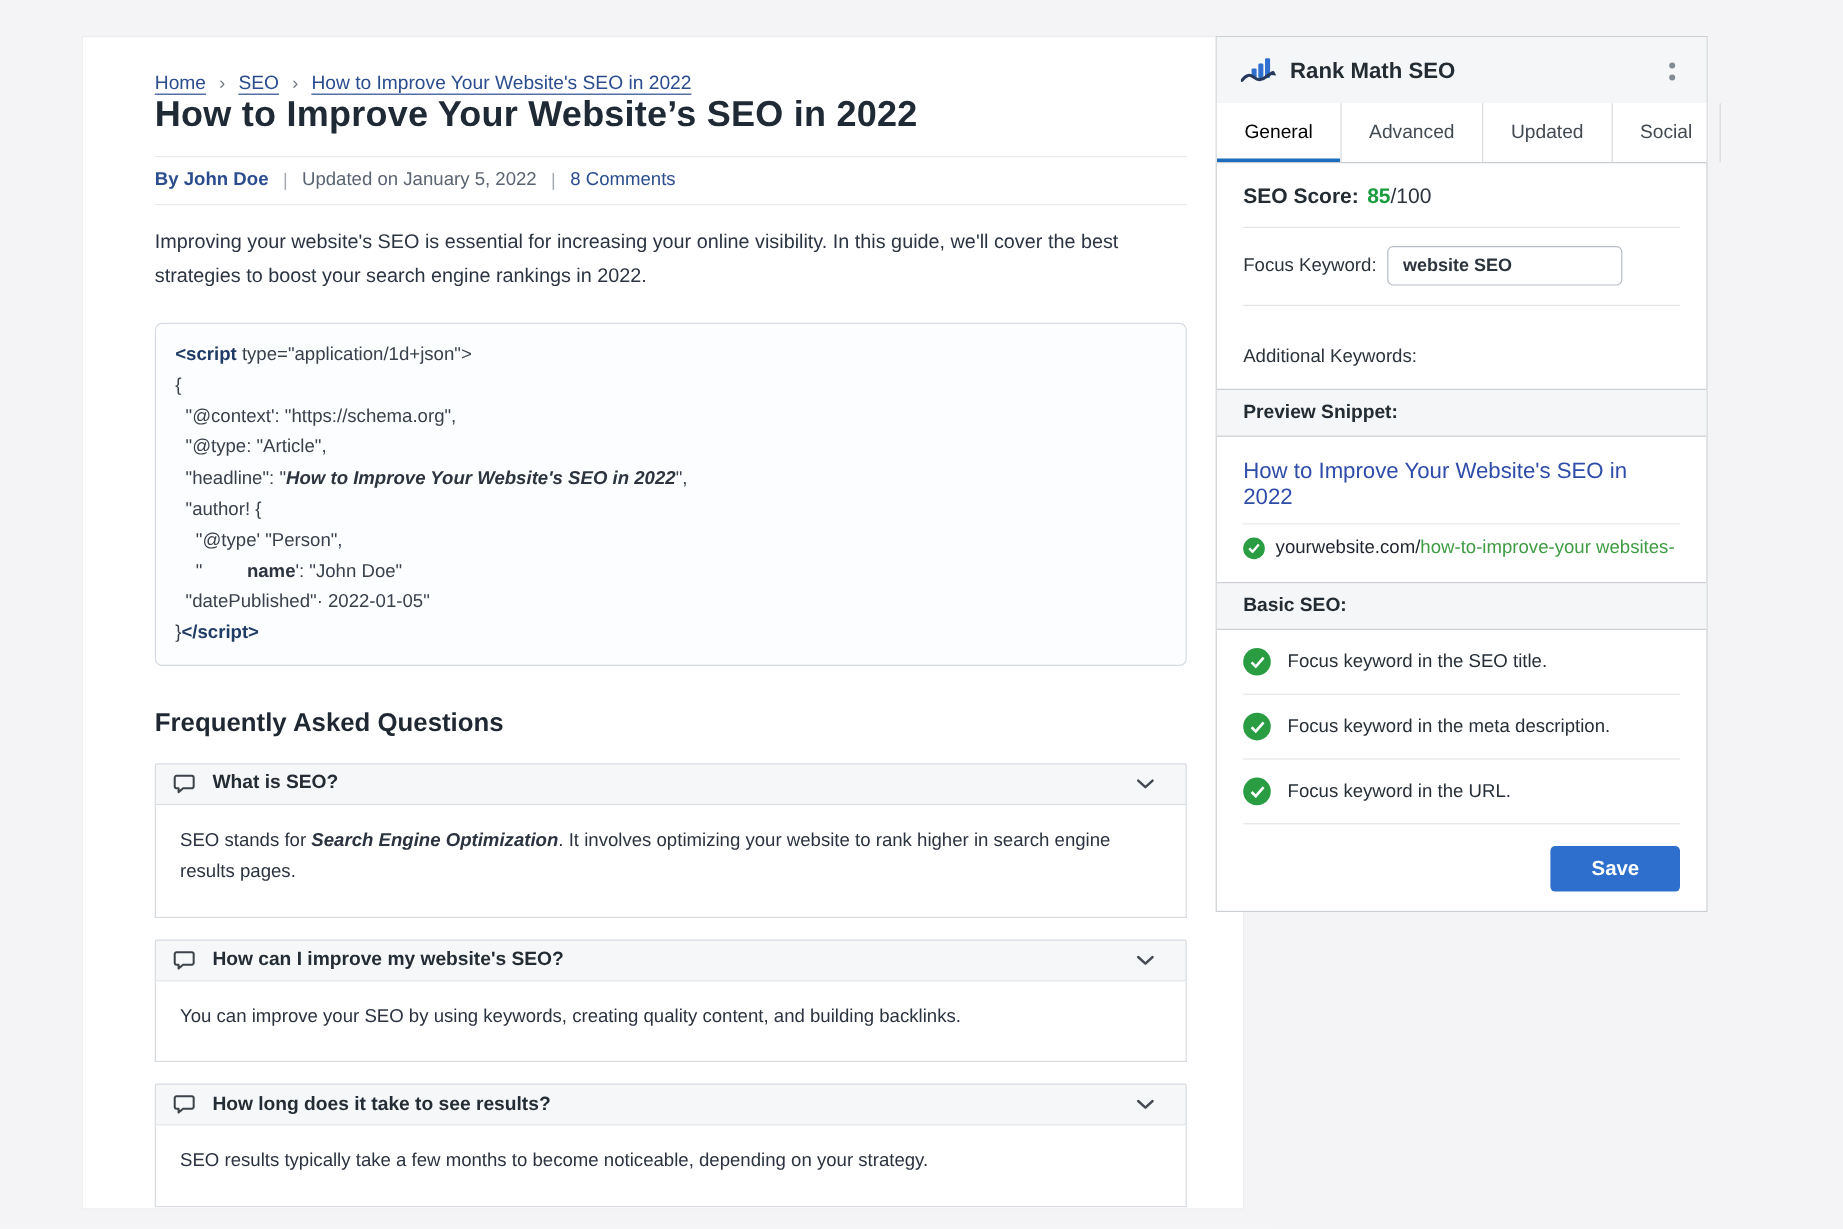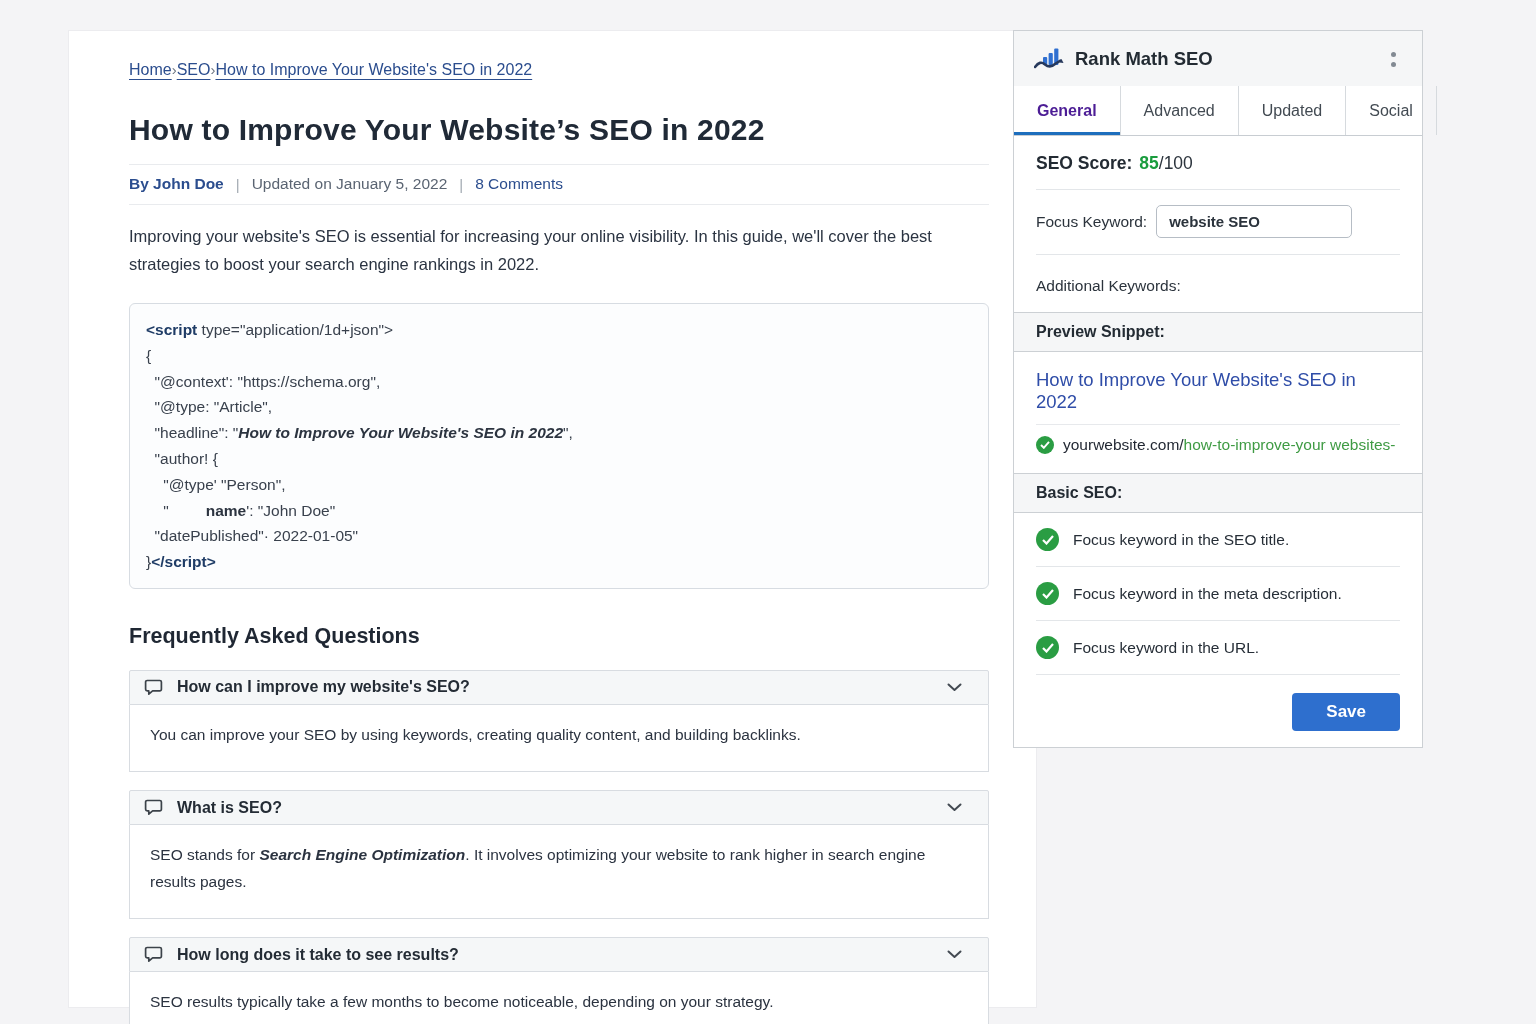--- a/index.html
+++ b/index.html
@@ -10,21 +10,21 @@
     color:#2b3340;
     position:relative;
   }
 
   
   .main-card {
     position:absolute; left:68px; top:30px; width:969px; height:978px;
     background:#ffffff; border:1px solid #ececef;
     padding:30px 47px 0 60px;
   }
-  .breadcrumb { font-size:16px; margin-bottom:34px; display:flex; }
+  .breadcrumb { font-size:16px; display:flex; gap:11px; }
   .breadcrumb a { color:#2b4d8e; text-decoration:underline; text-underline-offset:4px; cursor:pointer; }
   .breadcrumb .sep { color:#6d7683; font-size:15px; }
 
   h1.title { font-size:30px; font-weight:700; color:#202a37; letter-spacing:.2px; margin-bottom:17px; }
   .rule { border-top:1px solid #e9ebee; }
   .byline { display:flex; align-items:center; font-size:15.5px; color:#5a6472; padding:10px 0 11px; }
   .byline .author { color:#2b4d8e; font-weight:700; cursor:pointer; text-decoration:none; }
   .byline .pipe { color:#a3aab2; margin:0 12px; font-size:15px; }
   .byline .comments { color:#2b4d8e; cursor:pointer; text-decoration:none; }
 
@@ -66,33 +66,33 @@
   }
   .panel-header .ptitle { font-size:18.5px; font-weight:700; color:#23westergaard2b33; color:#232b33; }
   .kebab { margin-left:auto; display:flex; flex-direction:column; gap:5px; cursor:pointer; padding:3px 6px; }
   .kebab i { width:5px; height:5px; border-radius:50%; background:#828a93; }
 
   .tabs { display:flex; border-bottom:1px solid #c8cdd2; background:#fff; height:50px; }
   .tab {
     display:flex; align-items:center; padding:0 23px; font-size:16px; color:#424a52;
     border-right:1px solid #d6dade; cursor:pointer;
   }
-  .tab.active { color:#4c1d95; font-weight:700; box-shadow:inset 0 -3px 0 #1d6ebd; }
+  .tab.active { color:#000000; font-weight:400; box-shadow:inset 0 -3px 0 #1d6ebd; }
 
   .score-row { margin:0 22px; padding:17px 0 15px; border-bottom:1px solid #e3e6e9; font-size:17.5px; font-weight:600; color:#232b33; }
   .score-val { color:#1a9c3e; font-weight:700; margin-left:7px; }
   .score-total { font-weight:400; color:#2b333c; }
 
   .fk-row { margin:0 22px; padding:15px 0 16px; border-bottom:1px solid #e3e6e9; display:flex; align-items:center; font-size:15.5px; color:#2b333c; }
   .fk-row input {
     margin-left:9px; width:196px; height:33px; border:1px solid #b6bdc5; border-radius:5px;
     padding:0 12px; font-size:15px; font-weight:600; color:#2b333c; font-family:inherit; background:#fff;
   }
   .ak-row { margin:0 22px; padding:15px 0 17px; display:flex; font-size:15.5px; color:#2b333c; }
-  .ak-row .lbl { margin-top:7px; }
+  .ak-row .lbl { margin-top:19px; }
   .ak-inputs { margin-left:9px; display:flex; flex-direction:column; gap:8px; }
   .ak-inputs input {
     width:188px; height:33px; border:1px solid #b6bdc5; border-radius:5px;
     padding:0 12px; font-size:15px; color:#2b333c; font-family:inherit; background:#fff;
   }
 
   .strip {
     background:#f5f6f7; border-top:1px solid #ccd0d4; border-bottom:1px solid #ccd0d4;
     padding:10px 22px; font-size:16px; font-weight:600; color:#232b33;
   }
@@ -143,44 +143,44 @@
 
   <h2 class="faq-heading">Frequently Asked Questions</h2>
   <section id="faq">
       <div class="faq-item">
         <div class="faq-q">
           <span class="bubble" style="display: flex;">
             <svg width="20" height="19" viewBox="0 0 20 19">
               <path d="M3.2 2.5h12.6a1.6 1.6 0 0 1 1.6 1.6v7.2a1.6 1.6 0 0 1-1.6 1.6H8.6l-3.8 3.2v-3.2H3.2a1.6 1.6 0 0 1-1.6-1.6V4.1a1.6 1.6 0 0 1 1.6-1.6z" fill="none" stroke="#3c434a" stroke-width="1.7" stroke-linejoin="round"></path>
             </svg>
           </span>
-          <span class="question">How can I improve my website's SEO?</span>
+          <span class="question">What is SEO?</span>
           <span class="chev">
             <svg width="15" height="9" viewBox="0 0 15 9">
               <polyline points="1.5,1.5 7.5,7 13.5,1.5" fill="none" stroke="#434a52" stroke-width="2" stroke-linecap="round" stroke-linejoin="round"></polyline>
             </svg>
           </span>
         </div>
-        <div class="faq-a"><span>You can improve your SEO by using keywords, creating quality content, and building backlinks.</span></div>
+        <div class="faq-a"><span>SEO stands for </span><span class="it">Search Engine Optimization</span><span>. It involves optimizing your website to rank higher in search engine results pages.</span></div>
       </div>
       <div class="faq-item">
         <div class="faq-q">
           <span class="bubble" style="display: flex;">
             <svg width="20" height="19" viewBox="0 0 20 19">
               <path d="M3.2 2.5h12.6a1.6 1.6 0 0 1 1.6 1.6v7.2a1.6 1.6 0 0 1-1.6 1.6H8.6l-3.8 3.2v-3.2H3.2a1.6 1.6 0 0 1-1.6-1.6V4.1a1.6 1.6 0 0 1 1.6-1.6z" fill="none" stroke="#3c434a" stroke-width="1.7" stroke-linejoin="round"></path>
             </svg>
           </span>
-          <span class="question">What is SEO?</span>
+          <span class="question">How can I improve my website's SEO?</span>
           <span class="chev">
             <svg width="15" height="9" viewBox="0 0 15 9">
               <polyline points="1.5,1.5 7.5,7 13.5,1.5" fill="none" stroke="#434a52" stroke-width="2" stroke-linecap="round" stroke-linejoin="round"></polyline>
             </svg>
           </span>
         </div>
-        <div class="faq-a"><span>SEO stands for </span><span class="it">Search Engine Optimization</span><span>. It involves optimizing your website to rank higher in search engine results pages.</span></div>
+        <div class="faq-a"><span>You can improve your SEO by using keywords, creating quality content, and building backlinks.</span></div>
       </div>
       <div class="faq-item">
         <div class="faq-q">
           <span class="bubble" style="display: flex;">
             <svg width="20" height="19" viewBox="0 0 20 19">
               <path d="M3.2 2.5h12.6a1.6 1.6 0 0 1 1.6 1.6v7.2a1.6 1.6 0 0 1-1.6 1.6H8.6l-3.8 3.2v-3.2H3.2a1.6 1.6 0 0 1-1.6-1.6V4.1a1.6 1.6 0 0 1 1.6-1.6z" fill="none" stroke="#3c434a" stroke-width="1.7" stroke-linejoin="round"></path>
             </svg>
           </span>
           <span class="question">How long does it take to see results?</span>
           <span class="chev">

